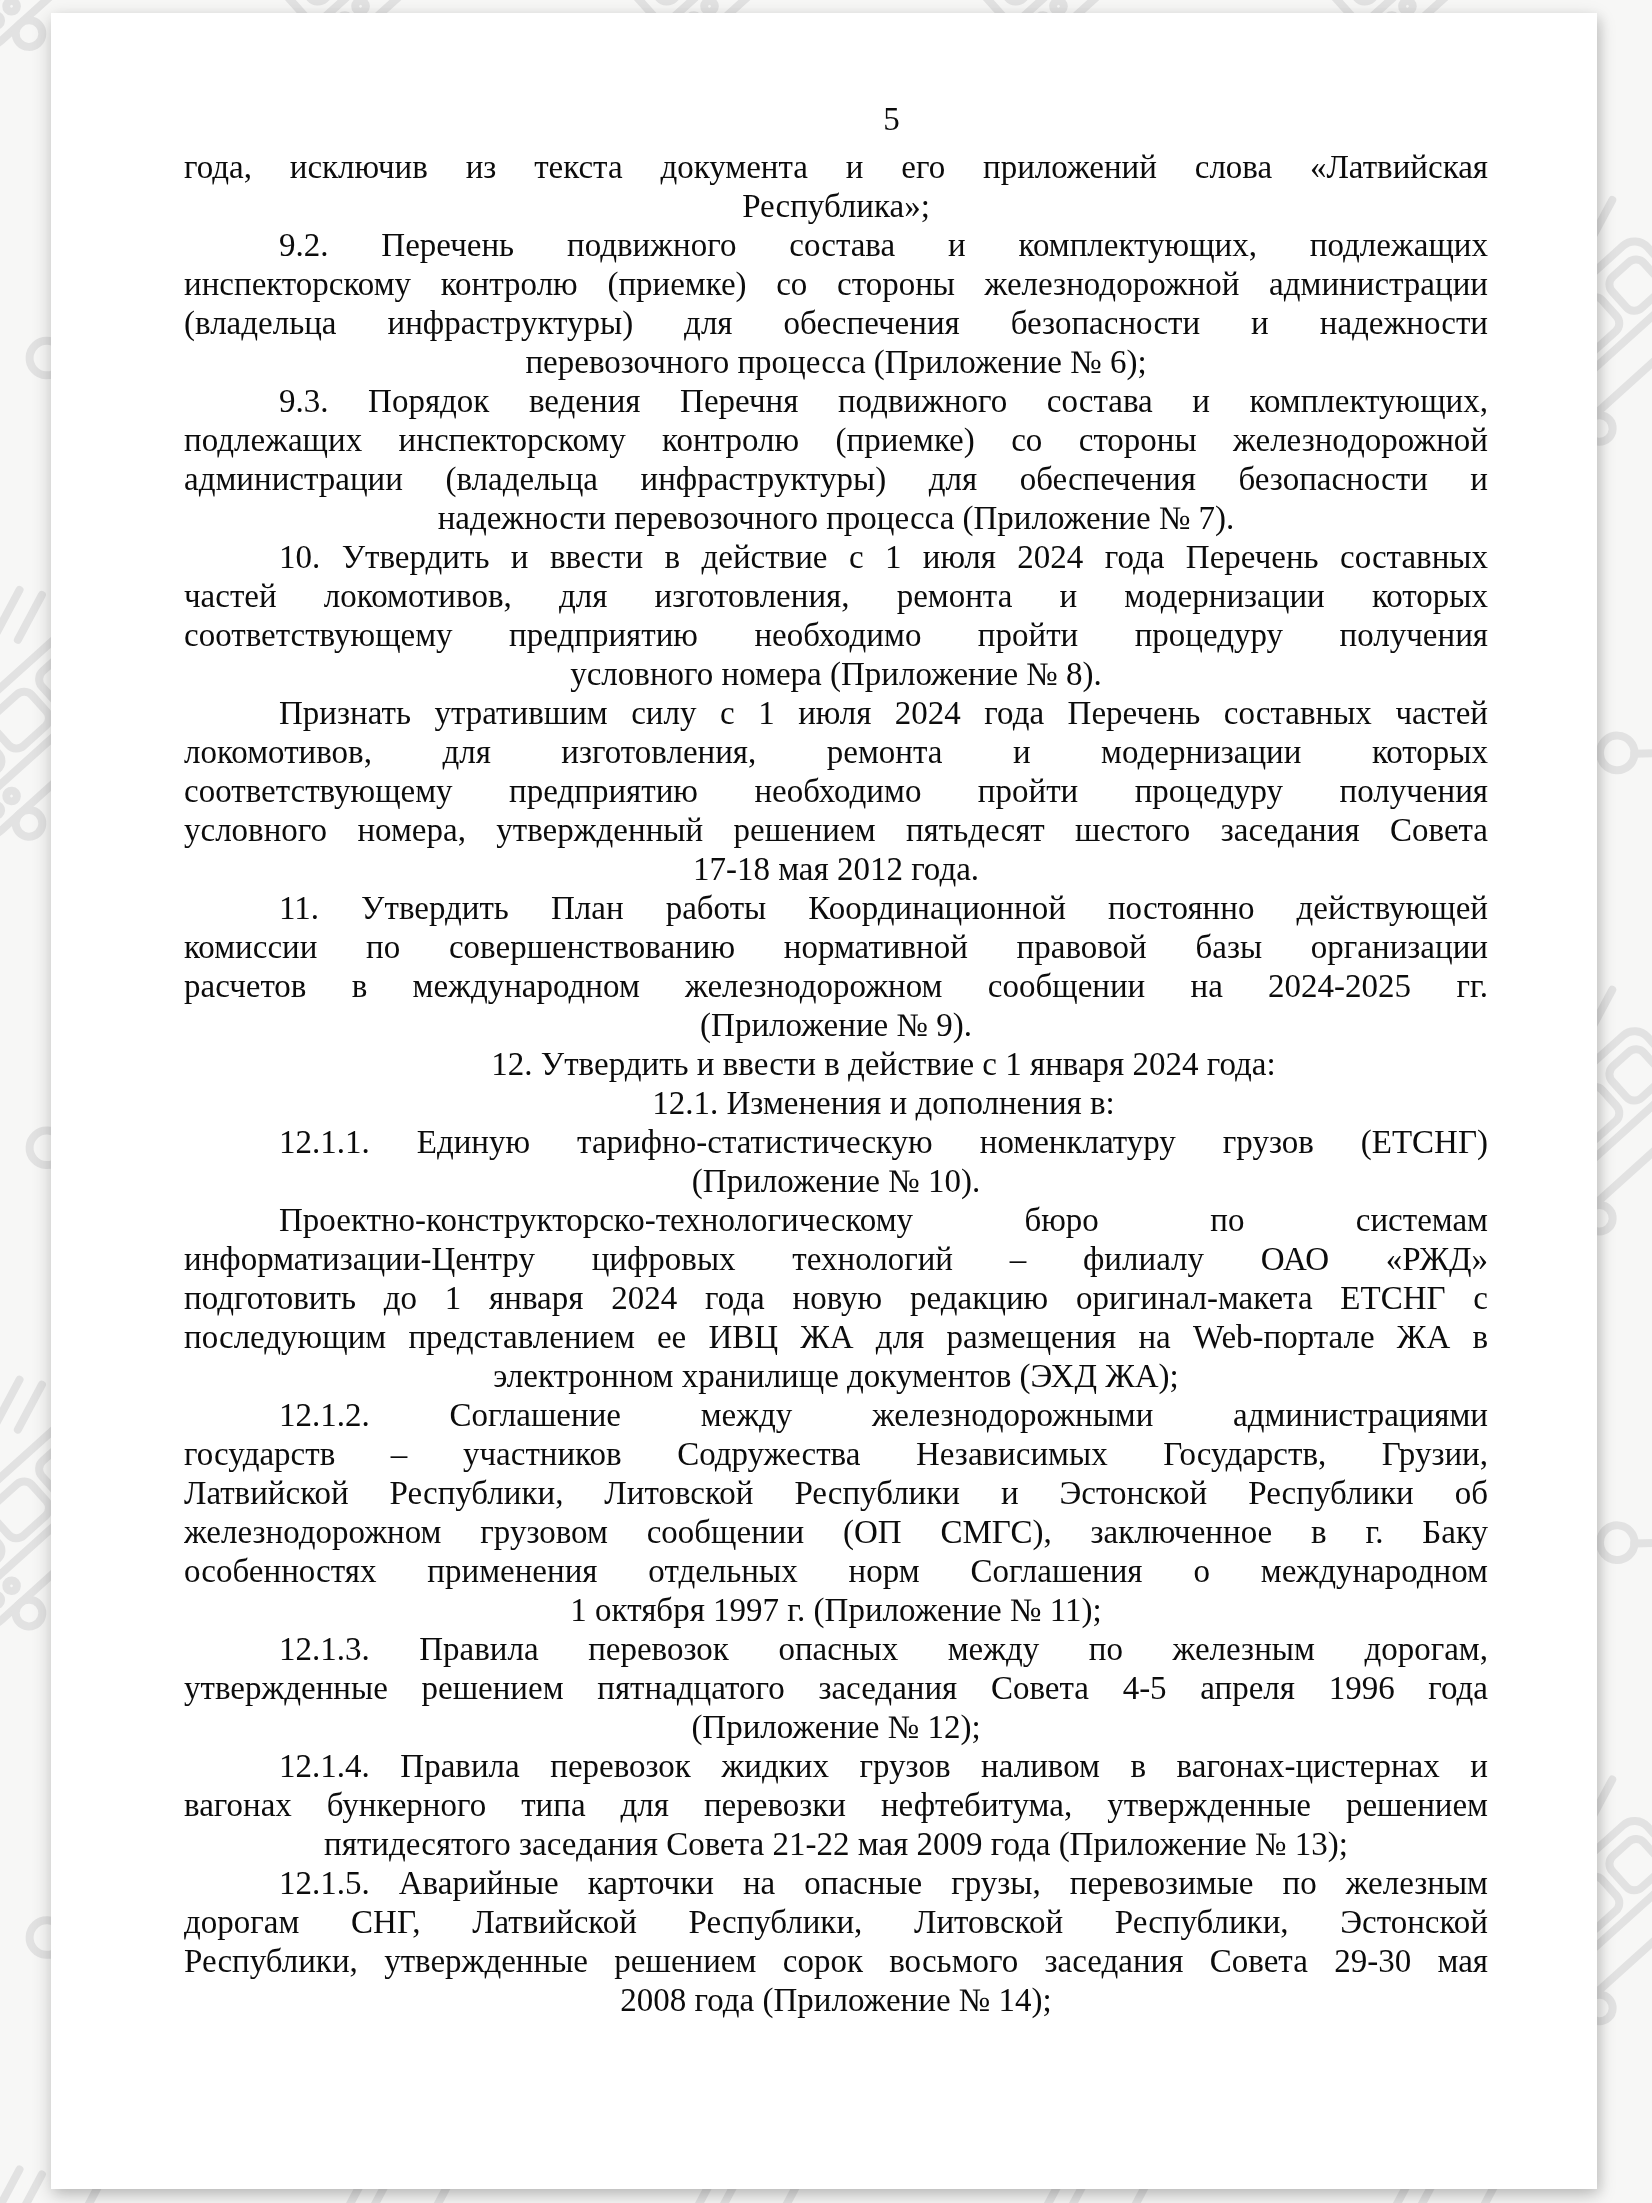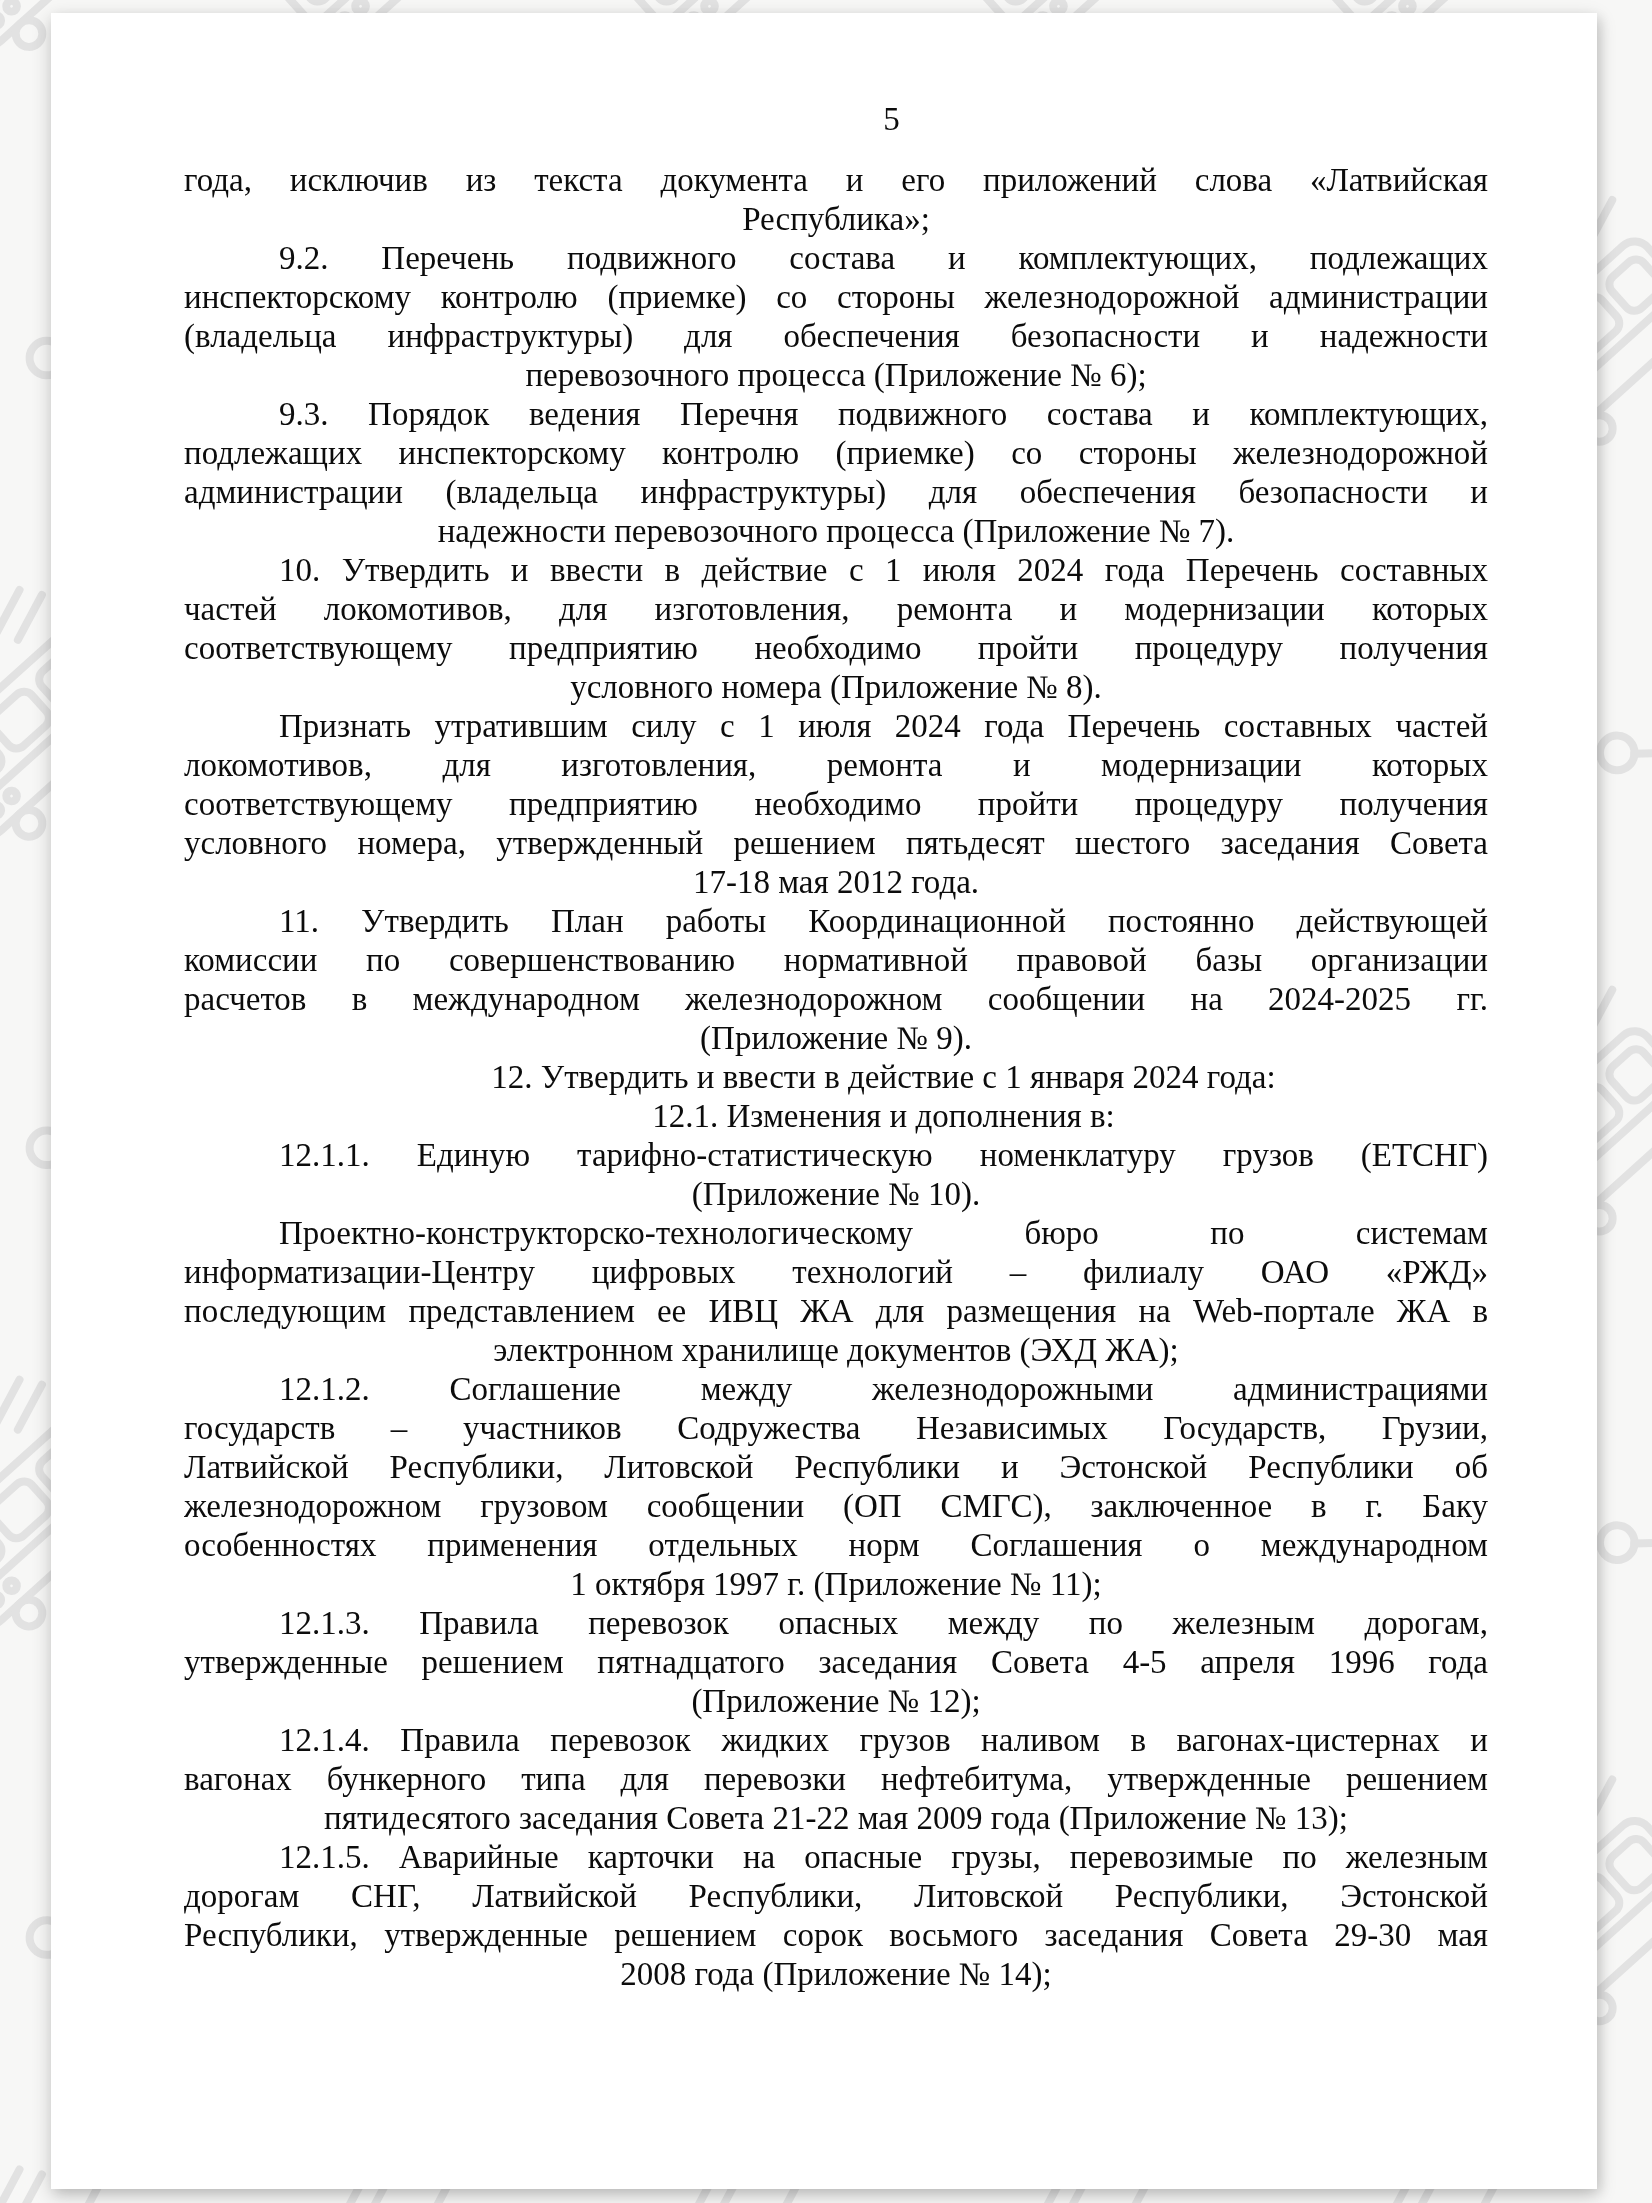--- a/index.html
+++ b/index.html
@@ -27,21 +27,21 @@
   .page-number{
     position:absolute;
     left:776px;top:88px;
     width:129px;
     text-align:center;
     font-size:33px;
     color:#0c0c0c;
   }
   .doc-body{
     position:absolute;
-    left:133px;top:148px;
+    left:133px;top:135px;
     width:1304px;
   }
   .line{
     height:39px;
     line-height:39px;
     font-size:33px;
     color:#0c0c0c;
     overflow:hidden;
     text-align:center;
   }
@@ -147,20 +147,21 @@
       <div class="line just indent">11. Утвердить План работы Координационной постоянно действующей</div>
       <div class="line just">комиссии по совершенствованию нормативной правовой базы организации</div>
       <div class="line just">расчетов в международном железнодорожном сообщении на 2024-2025 гг.</div>
       <div class="line">(Приложение № 9).</div>
       <div class="line indent">12. Утвердить и ввести в действие с 1 января 2024 года:</div>
       <div class="line indent">12.1. Изменения и дополнения в:</div>
       <div class="line just indent">12.1.1. Единую тарифно-статистическую номенклатуру грузов (ЕТСНГ)</div>
       <div class="line">(Приложение № 10).</div>
       <div class="line just indent">Проектно-конструкторско-технологическому бюро по системам</div>
       <div class="line just">информатизации-Центру цифровых технологий – филиалу ОАО «РЖД»</div>
+      <div class="line just">подготовить до 1 января 2024 года новую редакцию оригинал-макета ЕТСНГ с</div>
       <div class="line just">последующим представлением ее ИВЦ ЖА для размещения на Web-портале ЖА в</div>
       <div class="line">электронном хранилище документов (ЭХД ЖА);</div>
       <div class="line just indent">12.1.2. Соглашение между железнодорожными администрациями</div>
       <div class="line just">государств – участников Содружества Независимых Государств, Грузии,</div>
       <div class="line just">Латвийской Республики, Литовской Республики и Эстонской Республики об</div>
       <div class="line just">железнодорожном грузовом сообщении (ОП СМГС), заключенное в г. Баку</div>
       <div class="line just">особенностях применения отдельных норм Соглашения о международном</div>
       <div class="line">1 октября 1997 г. (Приложение № 11);</div>
       <div class="line just indent">12.1.3. Правила перевозок опасных между по железным дорогам,</div>
       <div class="line just">утвержденные решением пятнадцатого заседания Совета 4-5 апреля 1996 года</div>

